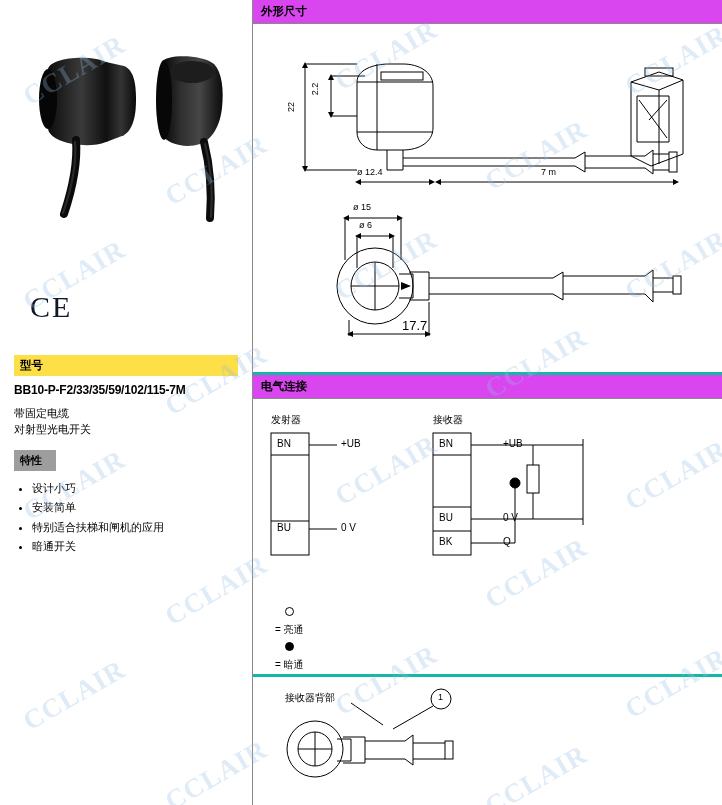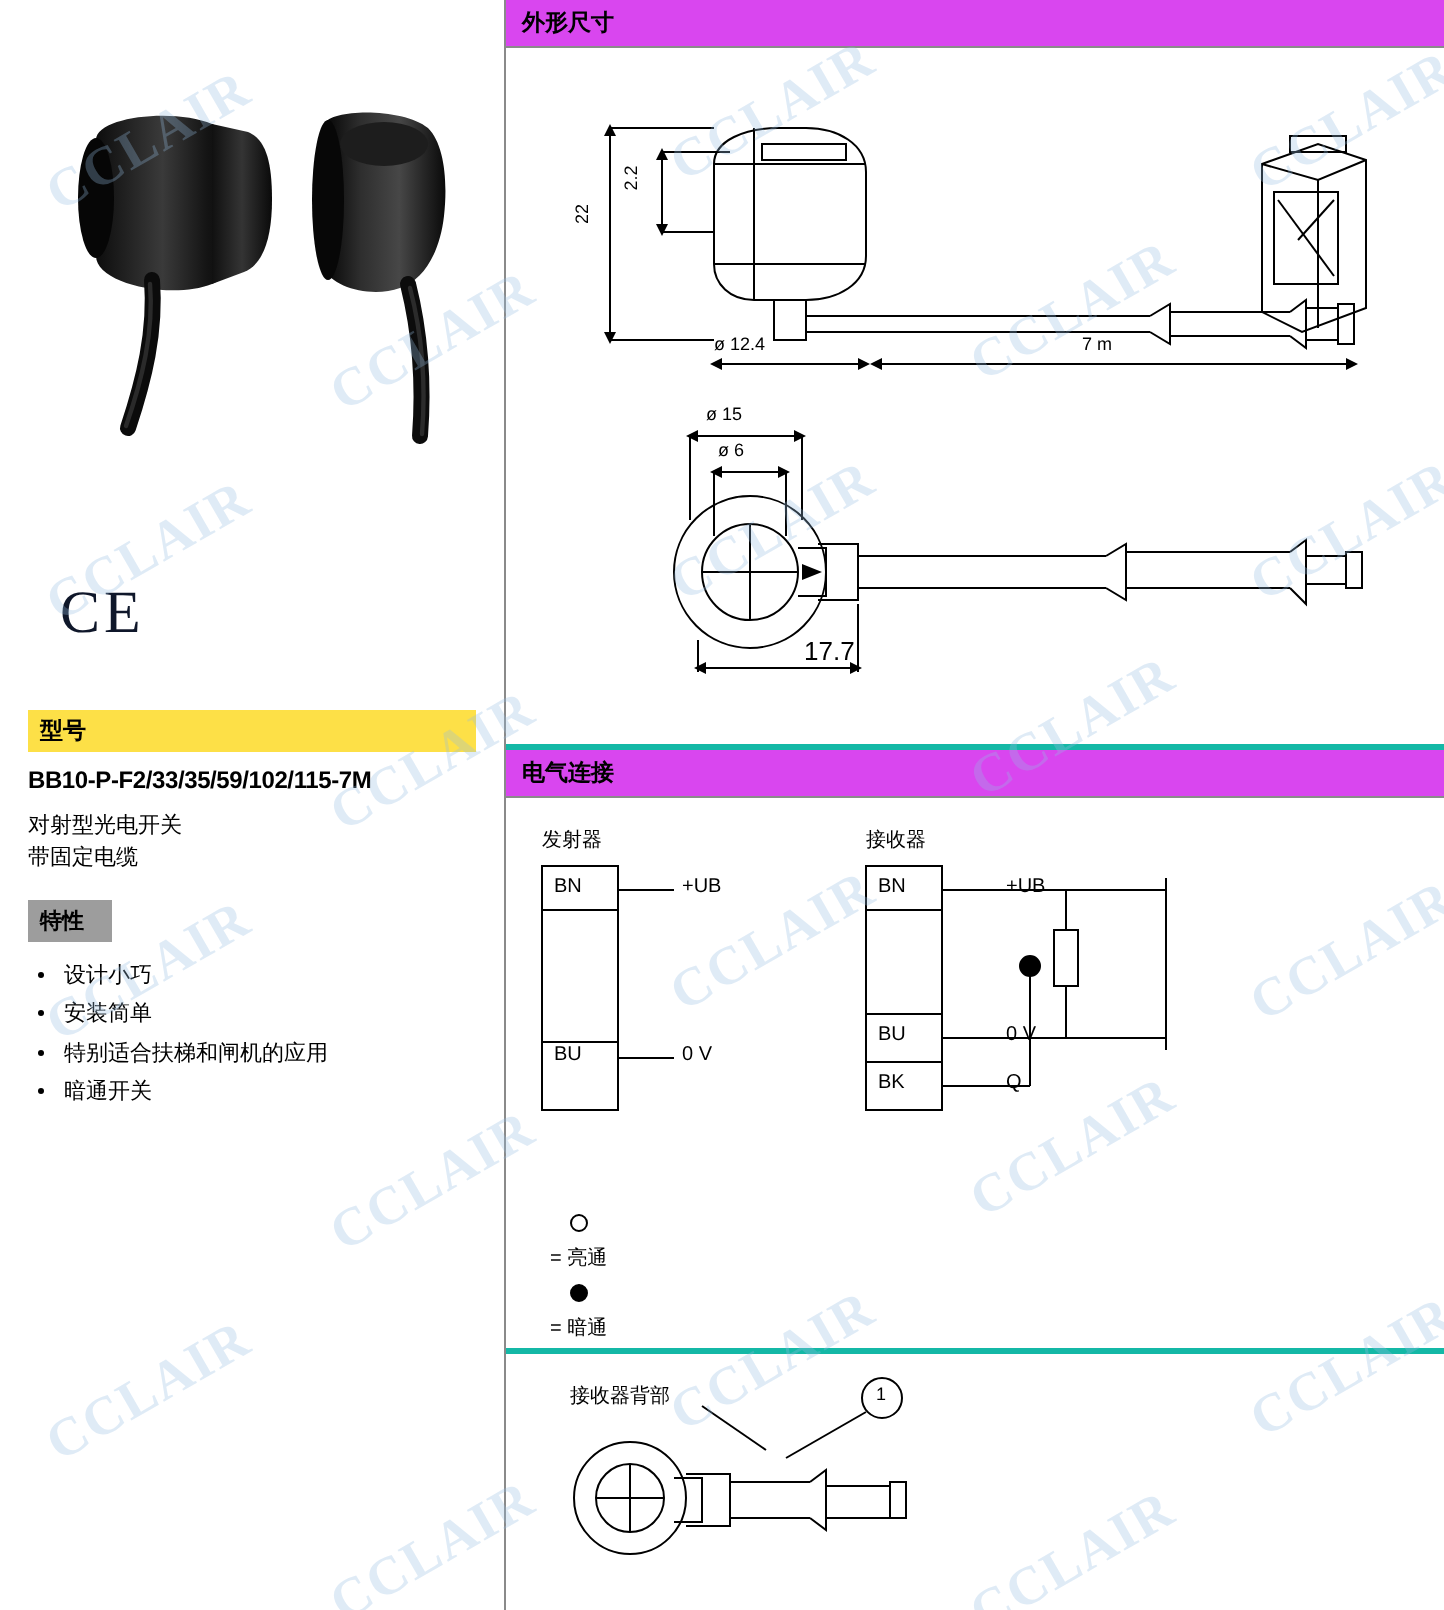--- a/index.html
+++ b/index.html
@@ -155,22 +155,22 @@
         <path d="M191 130 C197 153 199 178 197 203" stroke="#2b2b2b" stroke-width="2.2" fill="none" stroke-linecap="round"></path>
       </svg>
     </div>
 
     <div class="ce-mark">CE</div>
 
     <div class="model-block">
       <div class="sec-bar">型号</div>
       <div class="model-code">BB10-P-F2/33/35/59/102/115-7M</div>
       <div class="model-desc">
+        <div>带固定电缆</div>
         <div>对射型光电开关</div>
-        <div>带固定电缆</div>
       </div>
     </div>
 
     <div class="features-block">
       <div class="features-bar">特性</div>
       <ul class="features">
         <li>设计小巧</li>
         <li>安装简单</li>
         <li>特别适合扶梯和闸机的应用</li>
         <li>暗通开关</li>

